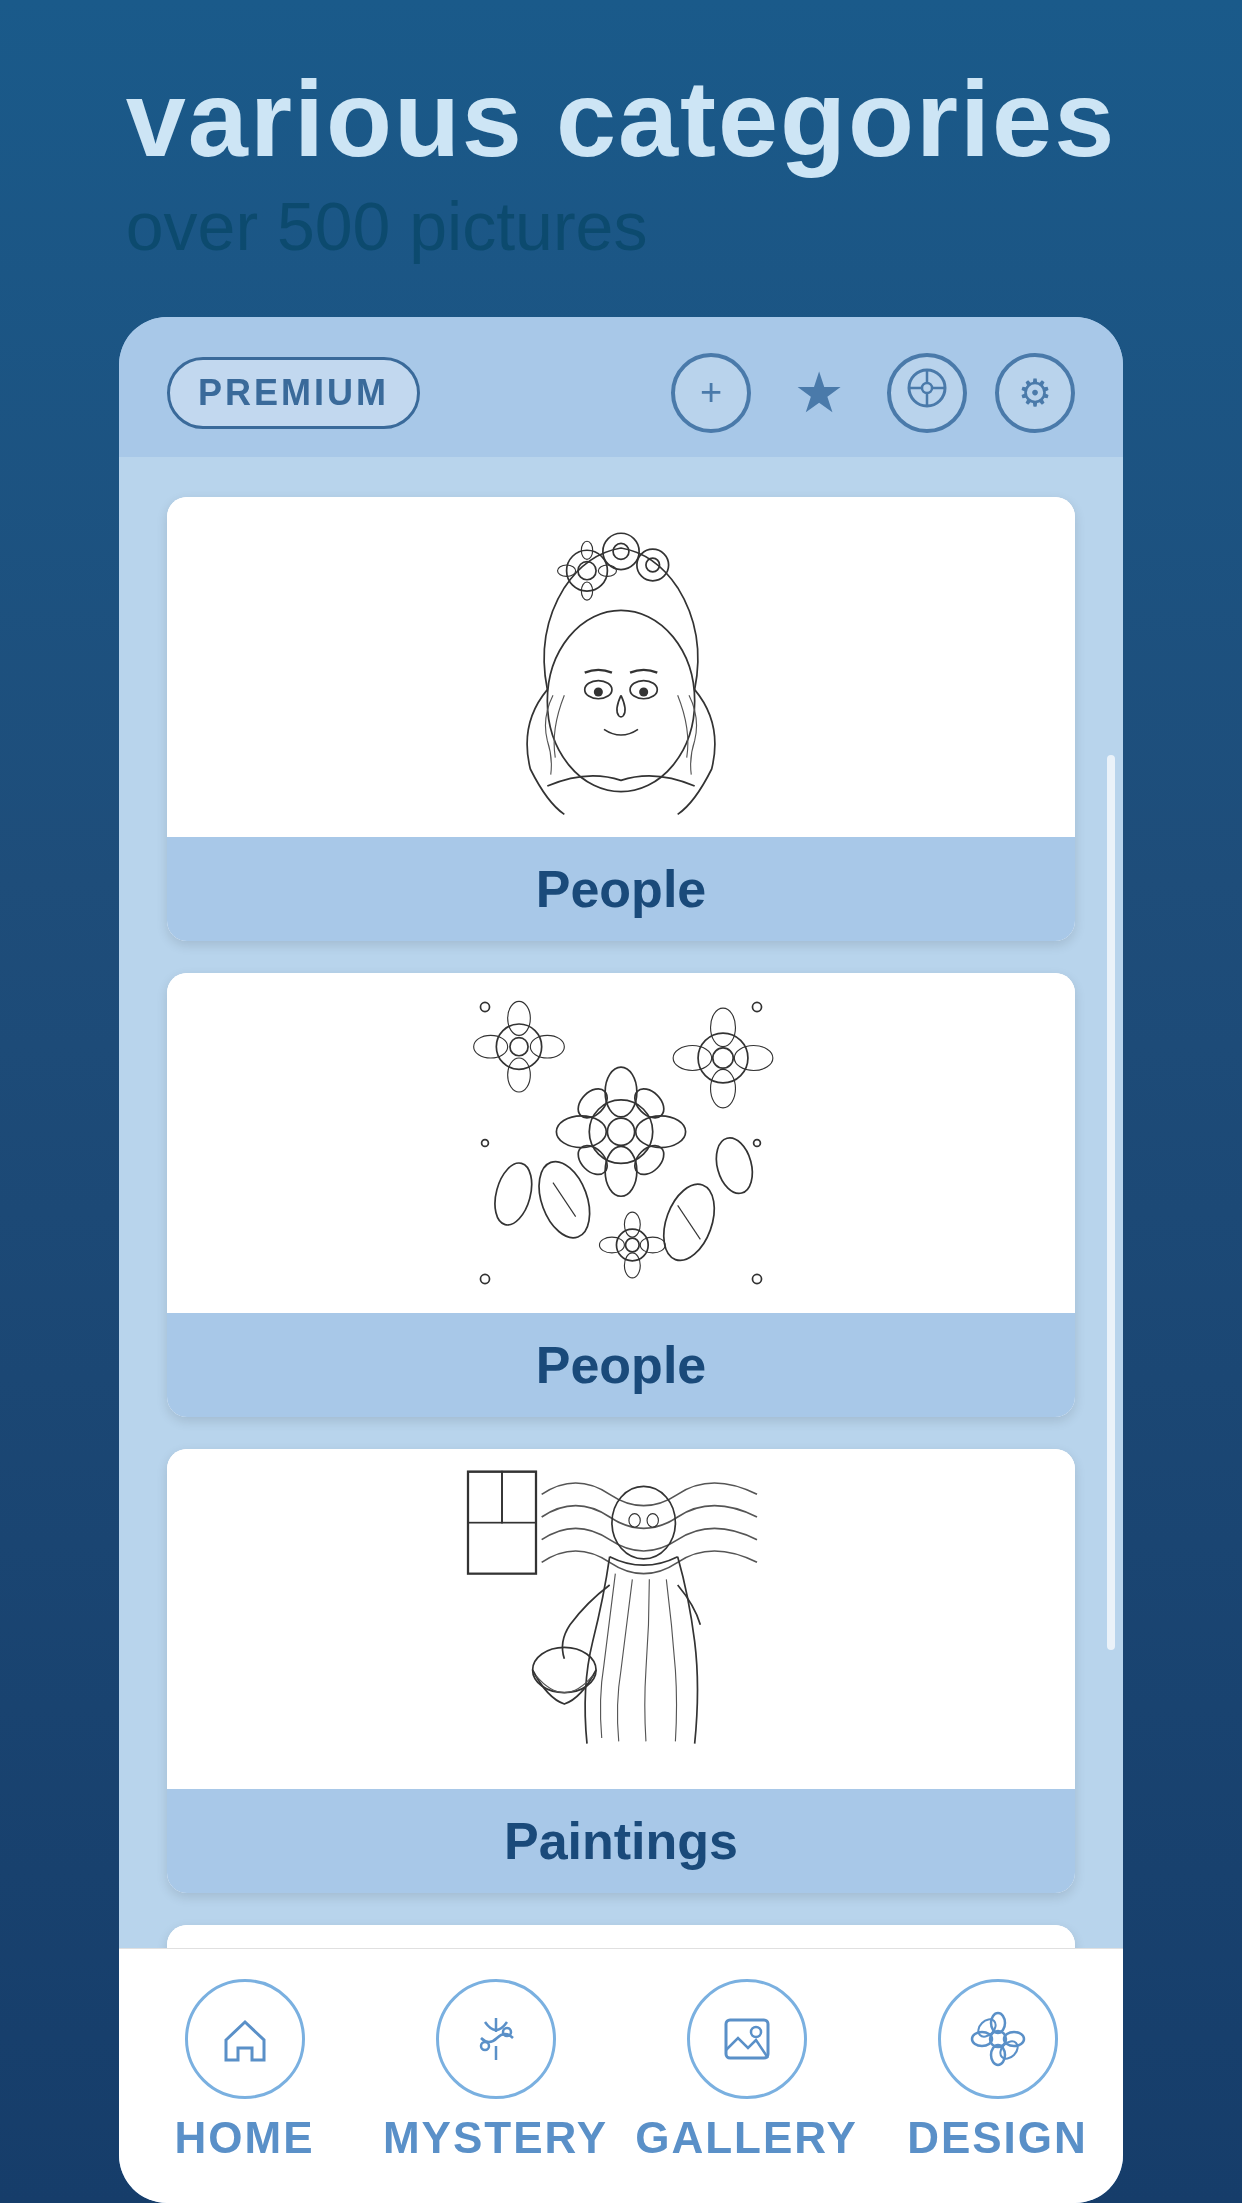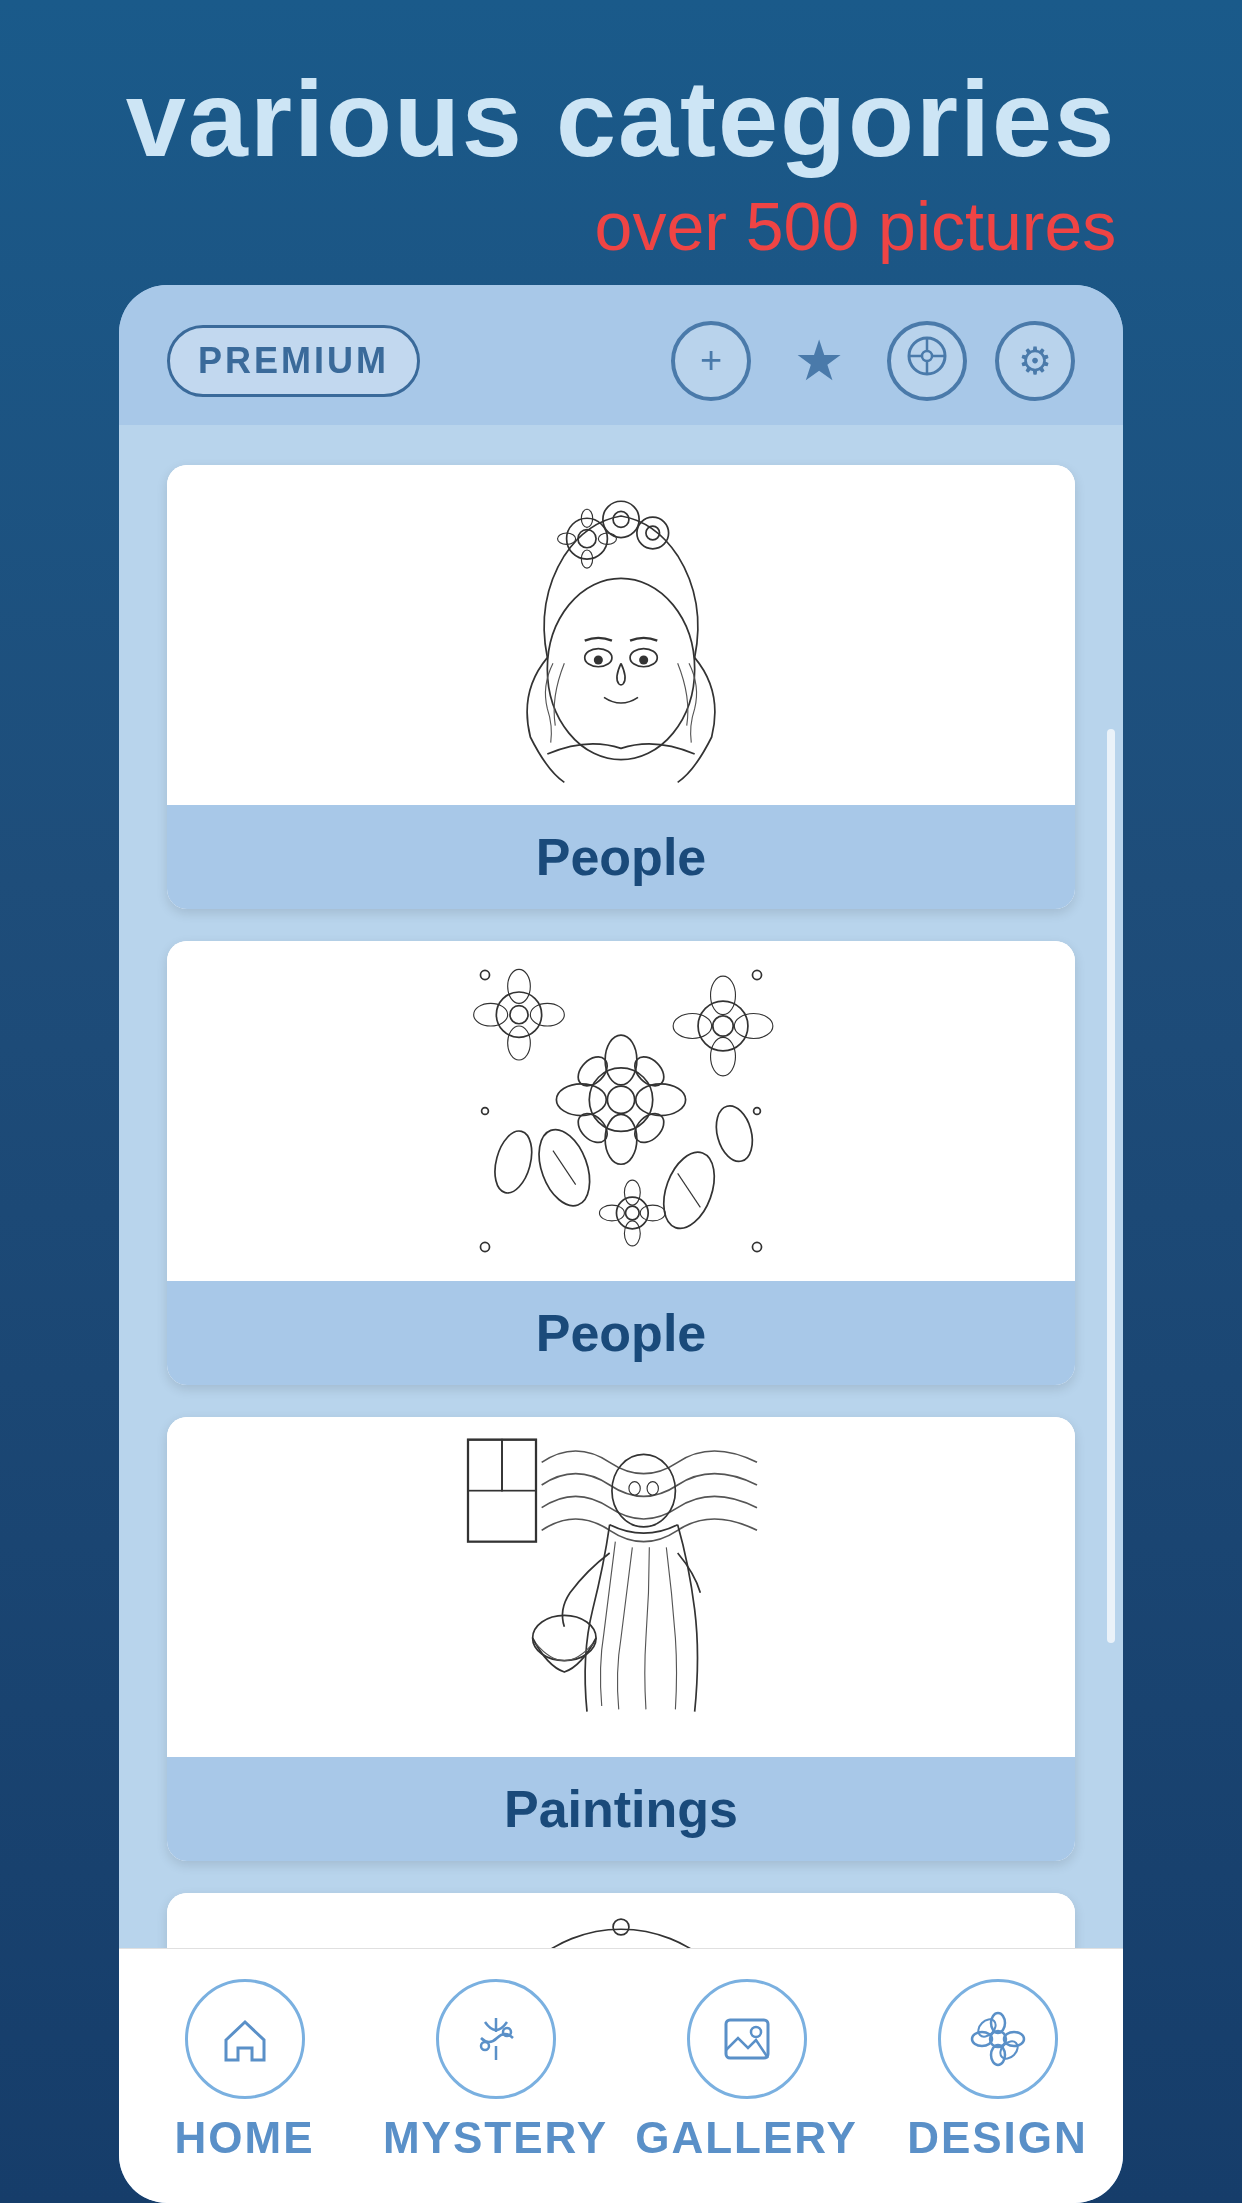--- a/index.html
+++ b/index.html
@@ -9,37 +9,37 @@
       height: 2203px;
       background: linear-gradient(180deg, #1a5a8a 0%, #1e4d7a 40%, #163d6a 100%);
       font-family: 'Arial Rounded MT Bold', 'Arial', sans-serif;
       overflow: hidden;
       display: flex;
       flex-direction: column;
       align-items: center;
     }
 
     .header-text {
-      text-align: right;
+      text-align: left;
       margin-top: 60px;
-      margin-bottom: 20px;
+      margin-bottom: 52px;
     }
 
     .header-title {
       font-size: 108px;
       font-weight: 900;
       color: #cde5f5;
       letter-spacing: 2px;
       line-height: 1.1;
     }
 
     .header-subtitle {
       font-size: 68px;
       font-weight: 400;
-      color: #ef4444;
+      color: #0c4a6e;
       margin-top: 8px;
     }
 
     .app-frame {
       width: 1004px;
       background: #a8c8e8;
       border-radius: 48px;
       overflow: hidden;
       flex: 1;
       display: flex;

